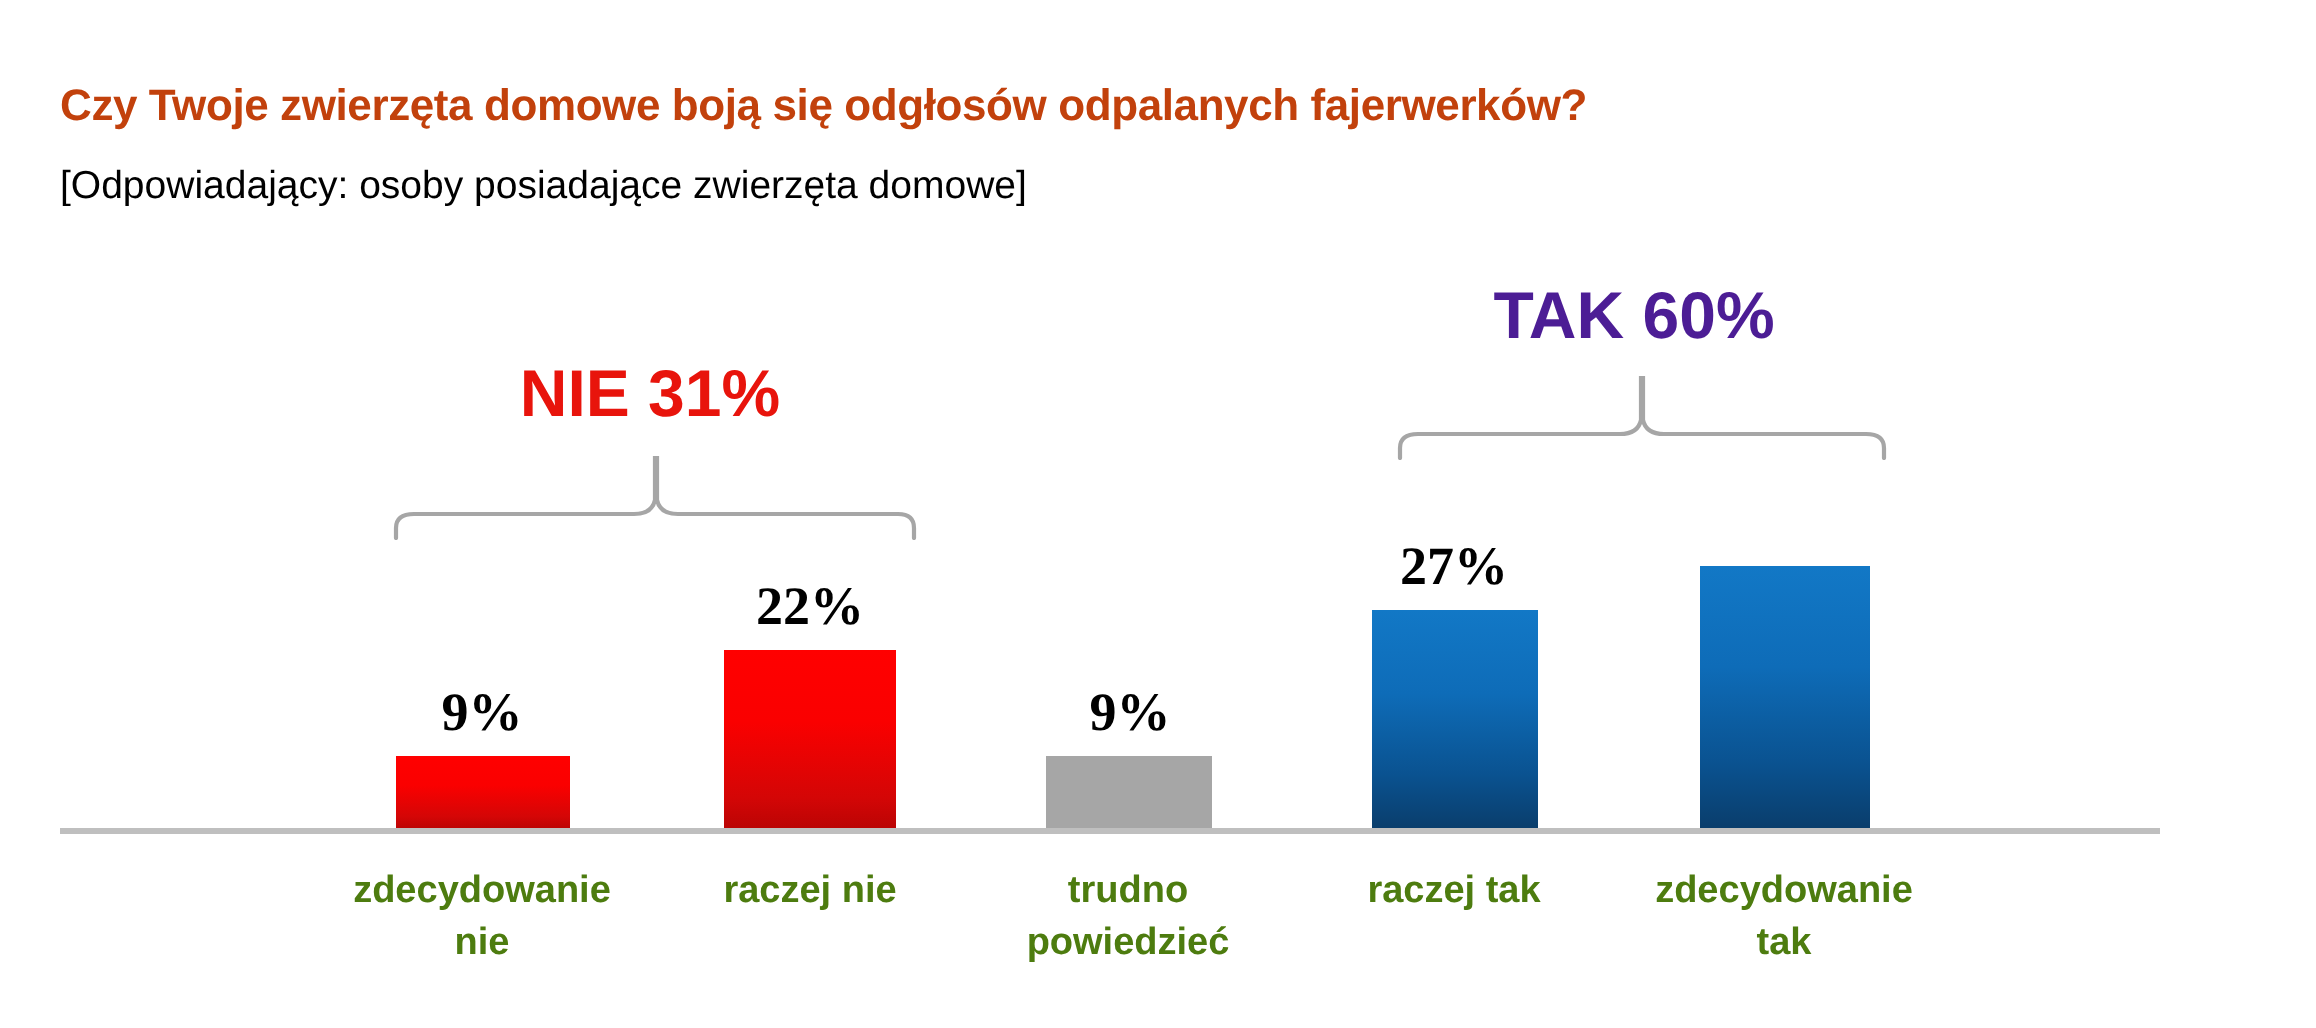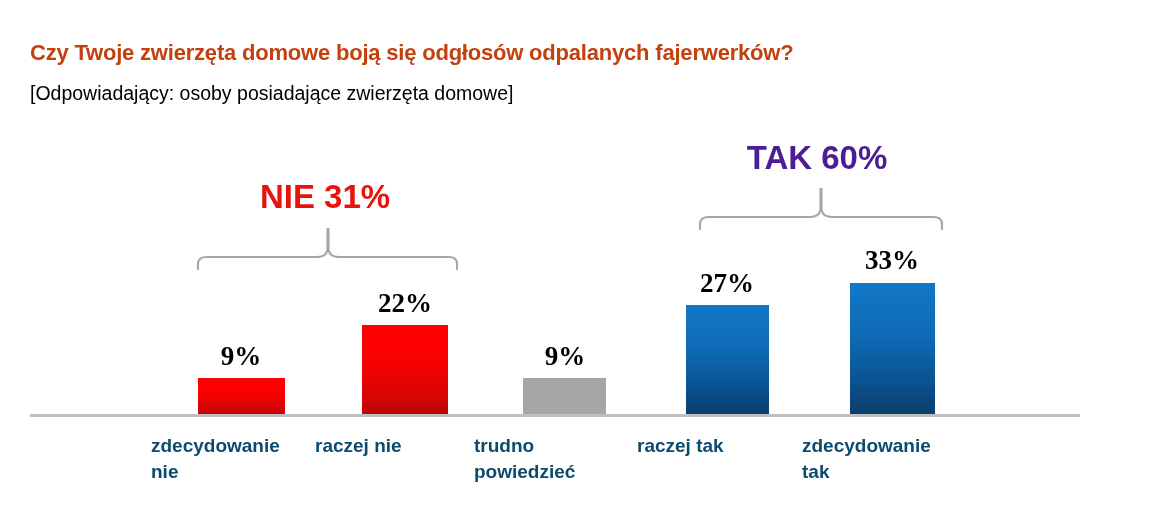--- a/index.html
+++ b/index.html
@@ -82,21 +82,22 @@
     white-space: nowrap;
   }
 
   .cat-label {
     position: absolute;
     top: 433px;
     font-family: "Liberation Sans", sans-serif;
     font-weight: bold;
     font-size: 19px;
     line-height: 26px;
-    color: #0c4a6e;
+    color: #4d7c0f;
+    text-align: center;
   }
 
   
   .group-label {
     position: absolute;
     font-family: "Liberation Sans", sans-serif;
     font-weight: bold;
     font-size: 33px;
     white-space: nowrap;
     text-align: center;
@@ -130,21 +131,20 @@
   <div class="bar red" style="left:198px; width:87px; height:37px;"></div>
   <div class="bar red" style="left:362px; width:86px; height:90px;"></div>
   <div class="bar gray" style="left:523px; width:83px; height:37px;"></div>
   <div class="bar blue" style="left:686px; width:83px; height:110px;"></div>
   <div class="bar blue" style="left:850px; width:85px; height:132px;"></div>
 
   <div class="value-label" style="left:176px; top:341px; width:130px;">9%</div>
   <div class="value-label" style="left:340px; top:288px; width:130px;">22%</div>
   <div class="value-label" style="left:500px; top:341px; width:130px;">9%</div>
   <div class="value-label" style="left:662px; top:268px; width:130px;">27%</div>
-  <div class="value-label" style="left:827px; top:245px; width:130px;">33%</div>
 
   <div id="axis-baseline"></div>
 
   <div class="cat-label" style="left:151px; width:180px;">
     <div>zdecydowanie</div>
     <div>nie</div>
   </div>
 
   <div class="cat-label" style="left:474px; width:180px;">
     <div>trudno</div>

